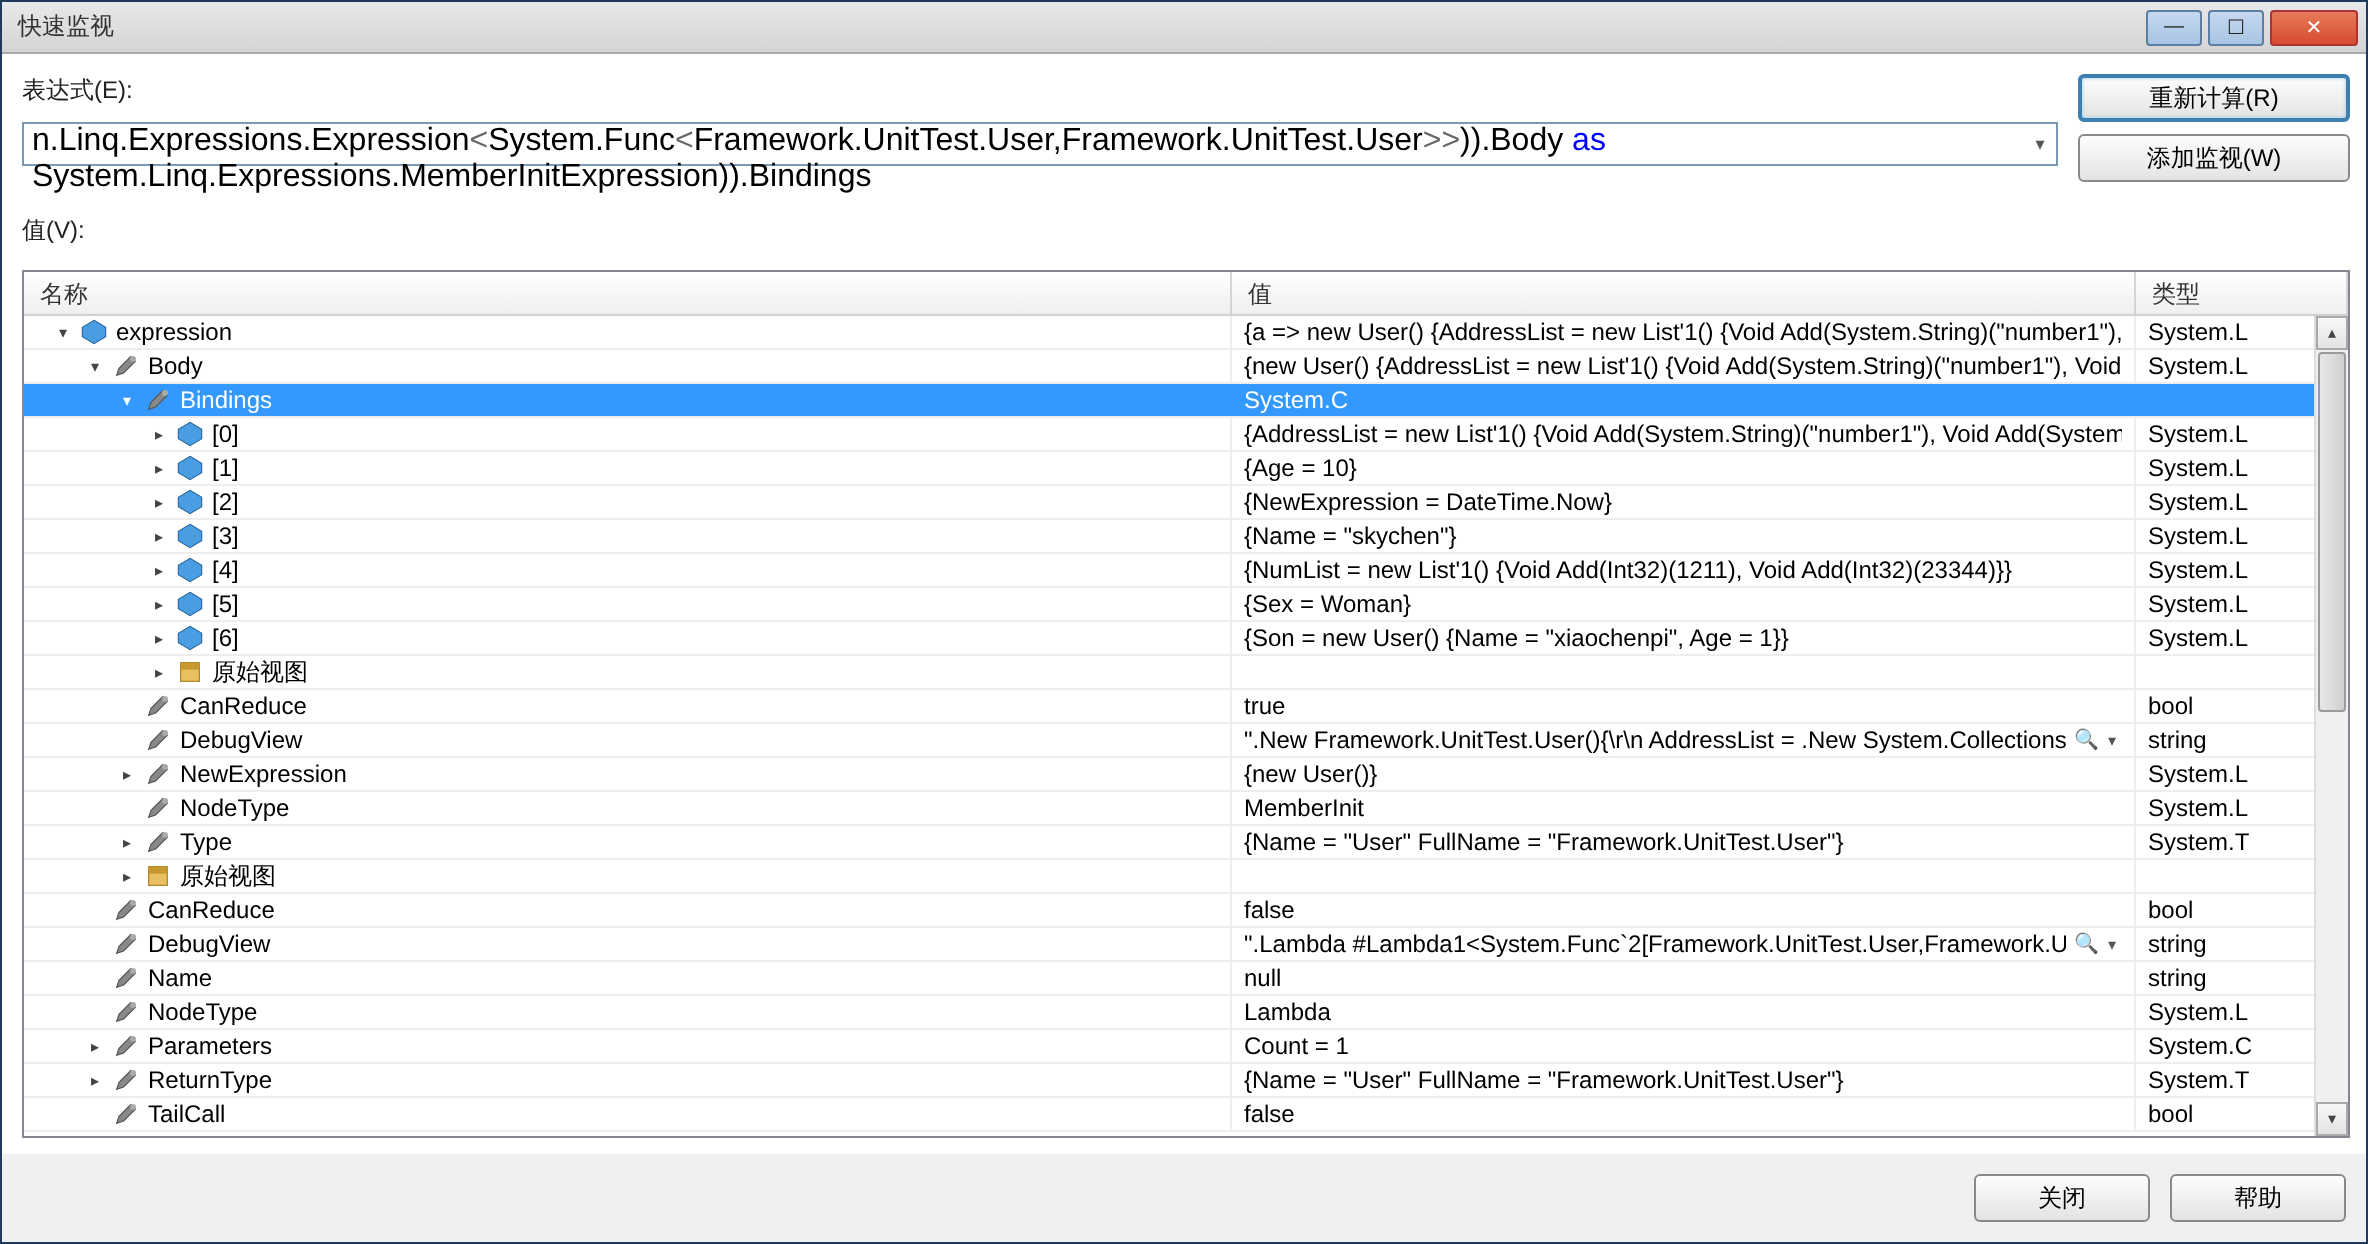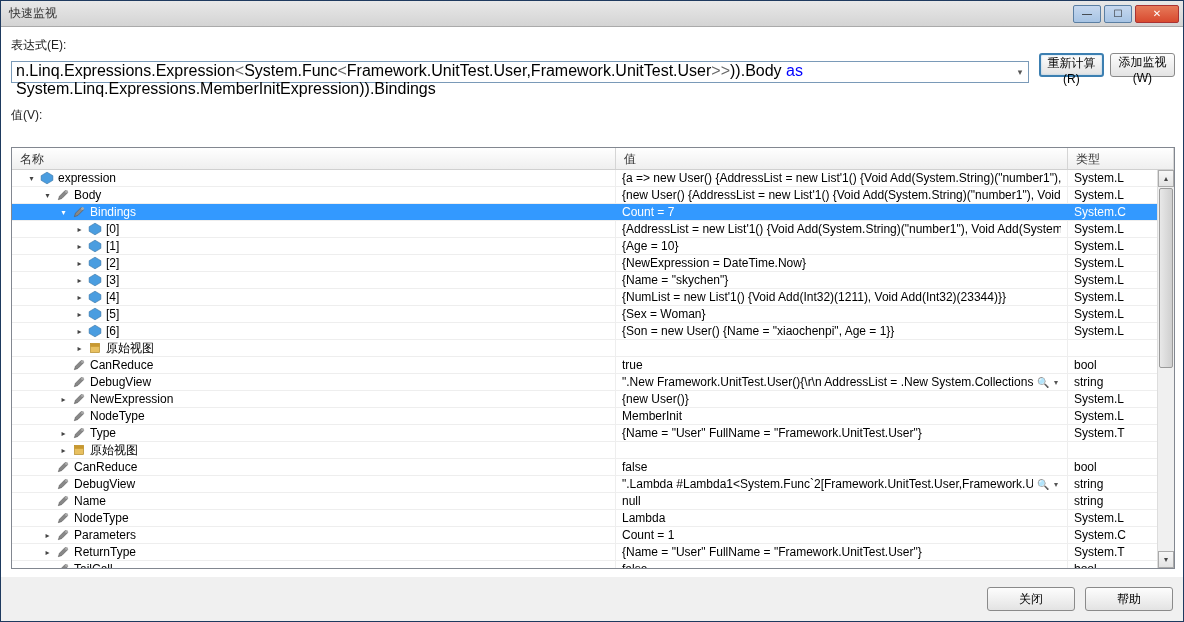--- a/index.html
+++ b/index.html
@@ -10,25 +10,25 @@
 .win-btns { display: flex; gap: 3px; padding-right: 2px; }
 .win-btn { width: 28px; height: 18px; background: linear-gradient(to bottom, #c6d8ef, #a7c4e4); border: 1px solid #5b7fa3; border-radius: 2px; display: flex; align-items: center; justify-content: center; font-size: 10px; color: #222; cursor: default; }
 .win-close { width: 44px; background: linear-gradient(to bottom, #e67a5a, #d84a2f); border-color: #a33; color: #fff; }
 .content { flex: 1; display: flex; flex-direction: column; background: #fff; padding: 10px 8px 8px 10px; min-height: 0; }
 .row-expr { display: flex; align-items: flex-start; gap: 10px; }
 .expr-left { flex: 1; display: flex; flex-direction: column; gap: 4px; }
 .lbl { font-size: 12px; color: #222; margin-bottom: 3px; }
 .expr-input-wrap { display: flex; align-items: center; border: 1px solid #7a9ab8; background: #fff; height: 22px; }
 .expr-input { flex: 1; border: none; outline: none; font-size: 16px; padding: 0 4px; height: 100%; font-family: inherit; }
 .dd-arrow { width: 16px; text-align: center; color: #555; font-size: 9px; cursor: default; }
-.btns-right { display: flex; flex-direction: row; gap: 6px; width: 136px; margin-top: 16px; }
+.btns-right { display: flex; flex-direction: column; gap: 6px; width: 136px; }
 .action-btn { height: 24px; background: linear-gradient(to bottom, #fdfdfd, #e3e3e3); border: 1px solid #8a8a8a; border-radius: 3px; font-size: 12px; cursor: default; font-family: inherit; }
 .action-btn.default { border: 2px solid #3c7fb1; box-shadow: inset 0 0 2px #9cc8e8; }
 .val-lbl { margin-top: 20px; }
-.grid-wrap { flex: 1; border: 1px solid #828790; margin-top: 20px; display: flex; flex-direction: column; background: #fff; min-height: 0; }
+.grid-wrap { flex: 1; border: 1px solid #828790; margin-top: 8px; display: flex; flex-direction: column; background: #fff; min-height: 0; }
 .grid-header { display: flex; height: 22px; background: linear-gradient(to bottom, #fff, #efefef); border-bottom: 1px solid #d0d0d0; font-size: 12px; }
 .gh-cell { padding: 3px 8px; border-right: 1px solid #d5d5d5; color: #333; }
 .gh-name { width: 604px; }
 .gh-val { width: 452px; }
 .gh-type { flex: 1; }
 .grid-body { flex: 1; overflow-y: auto; overflow-x: hidden; position: relative; }
 .grid-row { display: flex; height: 17px; line-height: 17px; border-bottom: 1px solid #eee; font-size: 12px; }
 .grid-row.selected { background: #3399ff; color: #fff; }
 .c-name { width: 604px; border-right: 1px solid #eee; display: flex; align-items: center; overflow: hidden; white-space: nowrap; }
 .grid-row.selected .c-name, .grid-row.selected .c-val { border-right-color: #3399ff; }
@@ -123,23 +123,20 @@
               <span class="indent" style="width: 46px;"></span>
               <span class="expander">▾</span>
               <span class="icon">
                 <svg viewBox="0 0 12 12">
                   <path d="M8 2 L10 4 L5 9 L2 10 L3 7 Z" fill="#888" stroke="#555" stroke-width="0.5"></path>
                   <circle cx="9" cy="3" r="1.3" fill="#aaa"></circle>
                 </svg>
               </span>
               <span>Bindings</span>
             </div>
-            <div class="c-val">
-              <span class="c-val-text">Count = 7</span>
-            </div>
             <div class="c-type">System.C</div>
           </div>
           <div class="grid-row">
             <div class="c-name">
               <span class="indent" style="width: 62px;"></span>
               <span class="expander">▸</span>
               <span class="icon">
                 <svg viewBox="0 0 12 12">
                   <polygon points="6,1 11,4 11,8 6,11 1,8 1,4" fill="#4a9de0" stroke="#2a6aa0" stroke-width="0.5"></polygon>
                 </svg>

